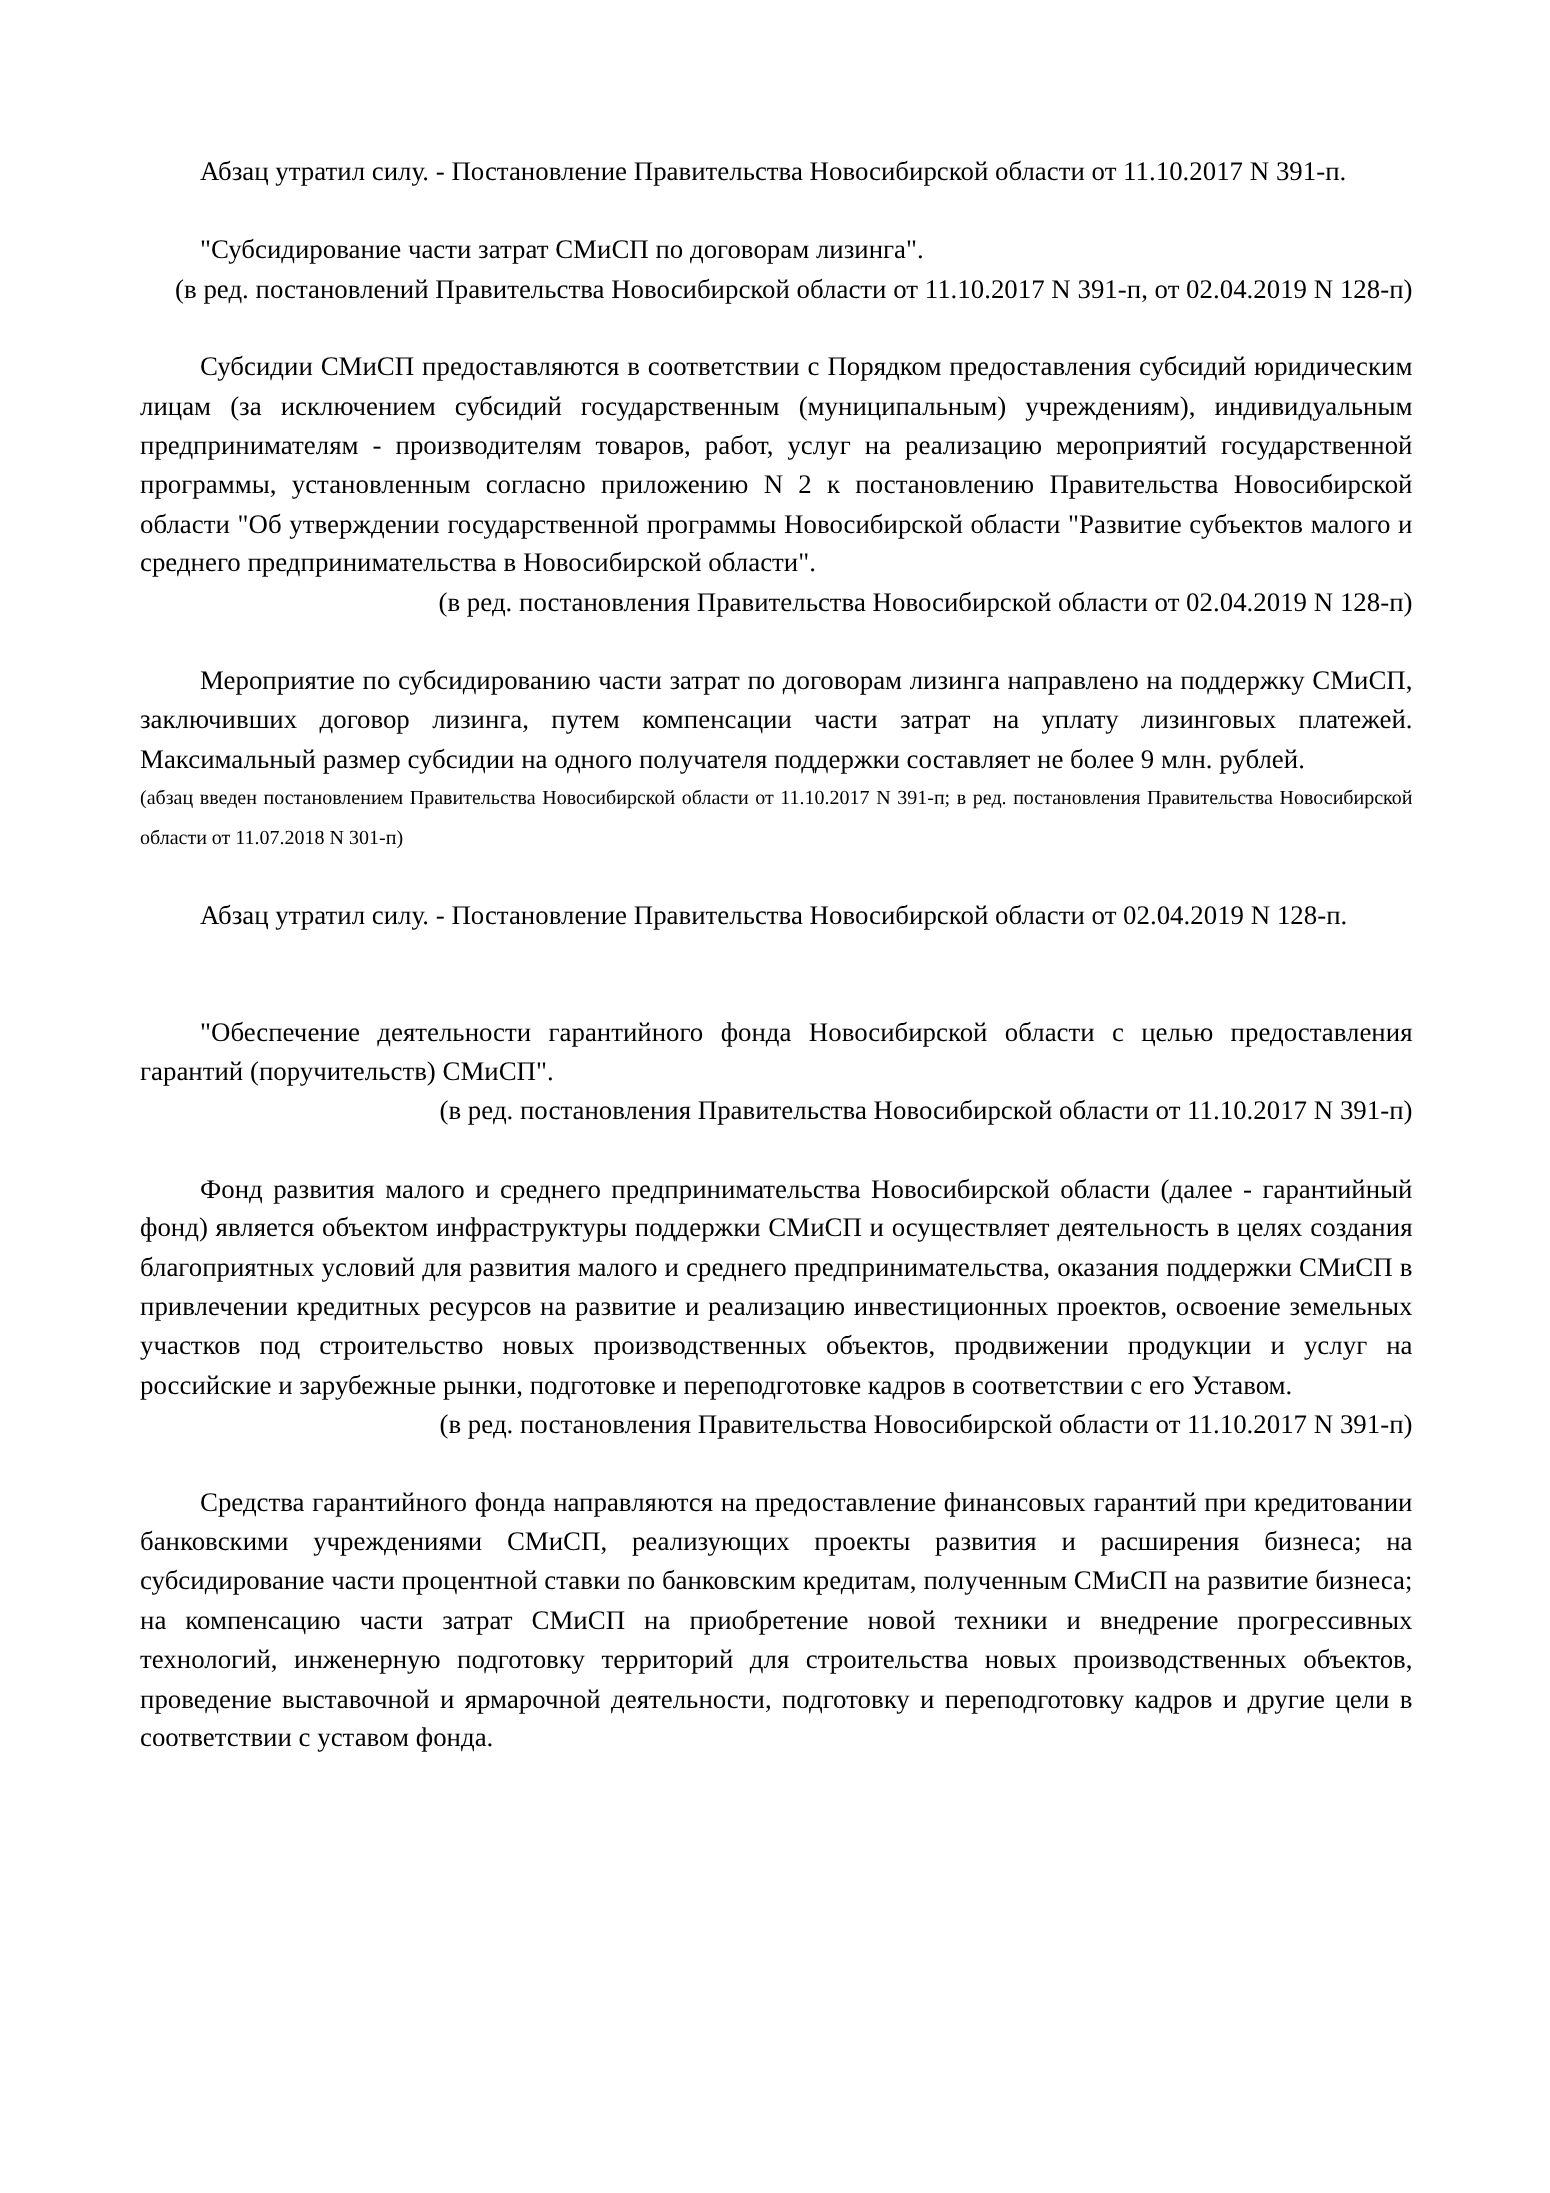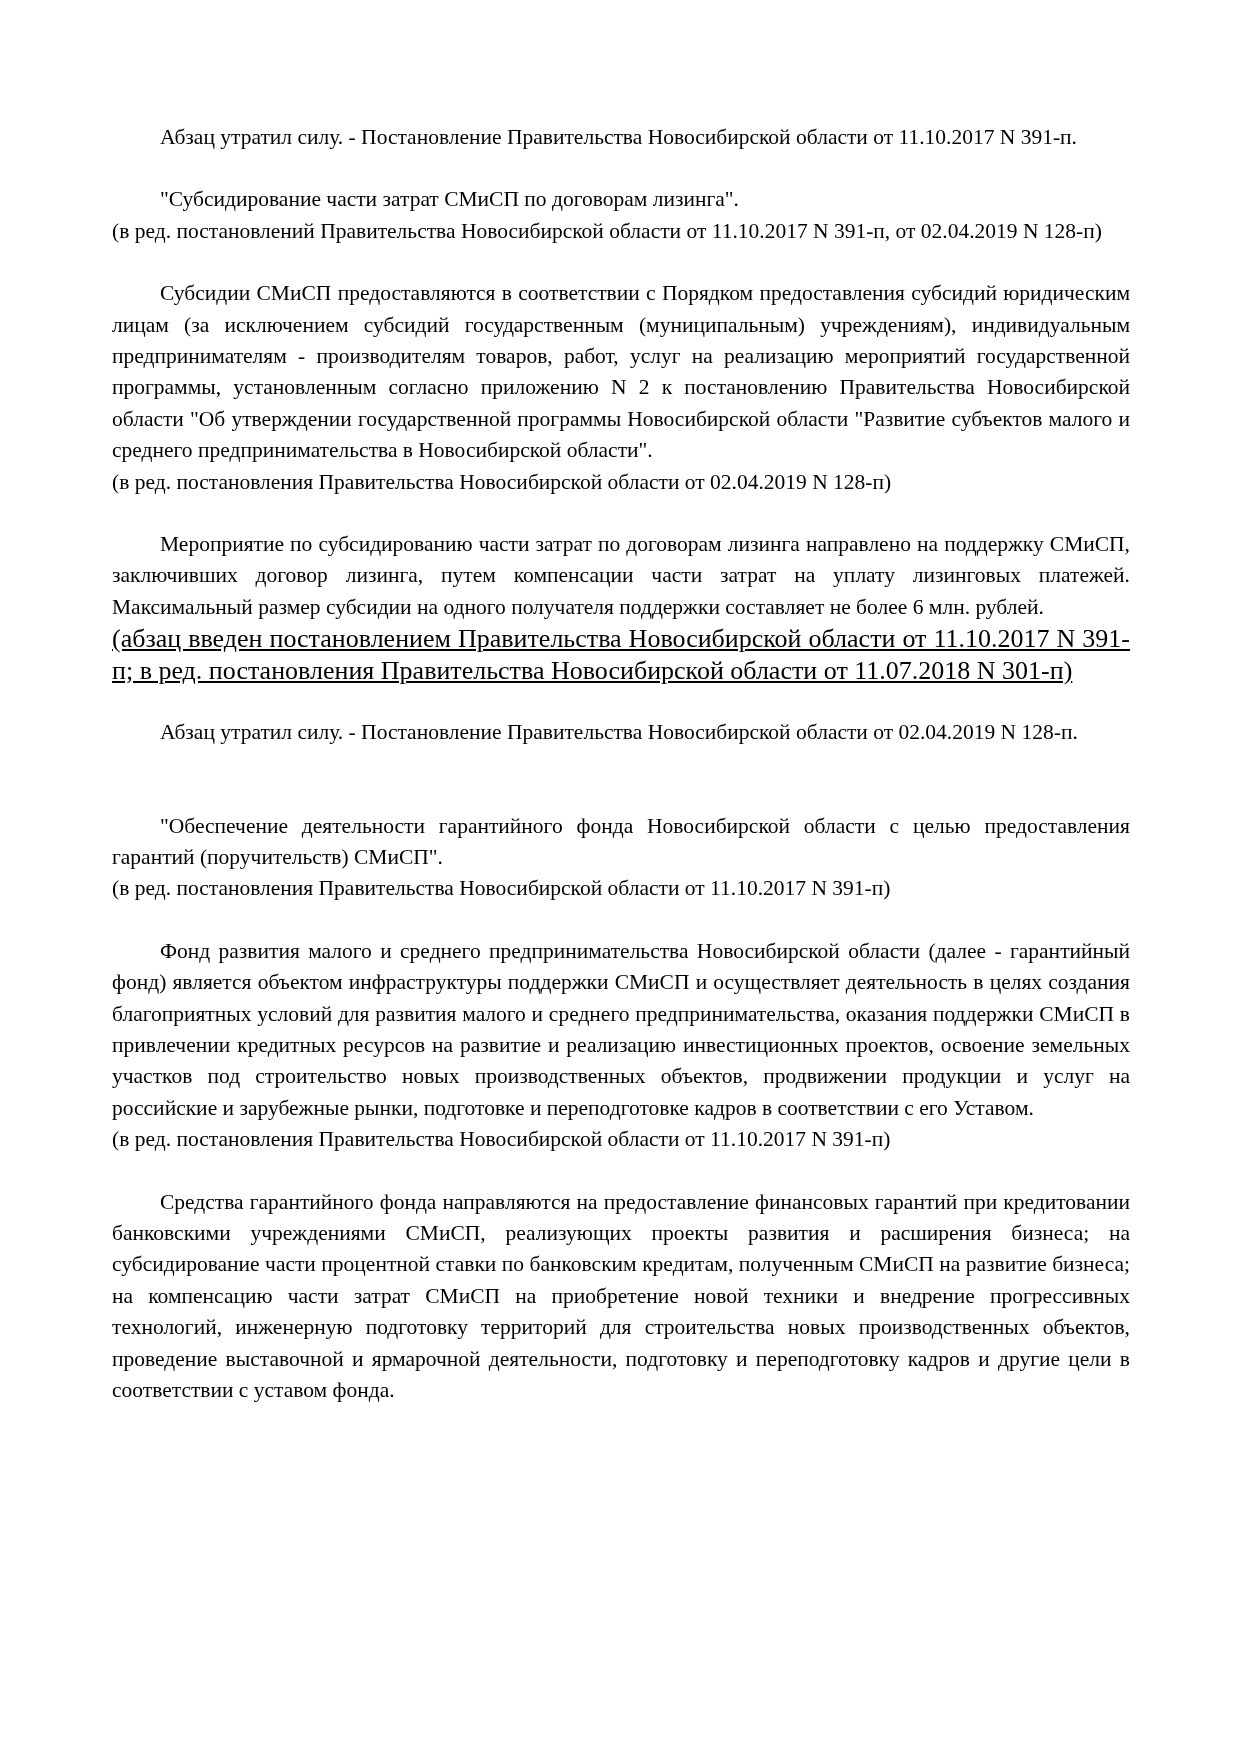--- a/index.html
+++ b/index.html
@@ -35,31 +35,30 @@
     text-justify: inter-word;
     text-indent: 48px;
     hyphens: none;
     word-spacing: normal;
   }
   
   p.flush {
     margin: 0;
     font-size: 21.5px;
     line-height: 31.4px;
-    text-align: left;
+    text-align: right;
     text-indent: 0;
   }
   
   p.flushjust {
     margin: 0;
-    font-size: 26px;
+    font-size: 16px;
     line-height: 31.4px;
     text-align: justify;
     text-indent: 0;
-    text-decoration: underline;
   }
   
   .gap-lg { height: 31px; }
   .block { margin: 0; padding: 0; }
 </style>
 </head>
 <body>
 
 <div class="page">
   <div class="content">
@@ -78,21 +77,21 @@
     <div class="gap-lg"></div>
 
     <div class="block">
       <p class="para">Субсидии СМиСП предоставляются в соответствии с Порядком предоставления субсидий юридическим лицам (за исключением субсидий государственным (муниципальным) учреждениям), индивидуальным предпринимателям - производителям товаров, работ, услуг на реализацию мероприятий государственной программы, установленным согласно приложению N 2 к постановлению Правительства Новосибирской области "Об утверждении государственной программы Новосибирской области "Развитие субъектов малого и среднего предпринимательства в Новосибирской области".</p>
       <p class="flush">(в ред. постановления Правительства Новосибирской области от 02.04.2019 N 128-п)</p>
     </div>
 
     <div class="gap-lg"></div>
 
     <div class="block">
-      <p class="para">Мероприятие по субсидированию части затрат по договорам лизинга направлено на поддержку СМиСП, заключивших договор лизинга, путем компенсации части затрат на уплату лизинговых платежей. Максимальный размер субсидии на одного получателя поддержки составляет не более 6 млн. рублей.</p>
+      <p class="para">Мероприятие по субсидированию части затрат по договорам лизинга направлено на поддержку СМиСП, заключивших договор лизинга, путем компенсации части затрат на уплату лизинговых платежей. Максимальный размер субсидии на одного получателя поддержки составляет не более 9 млн. рублей.</p>
       <p class="flushjust">(абзац введен постановлением Правительства Новосибирской области от 11.10.2017 N 391-п; в ред. постановления Правительства Новосибирской области от 11.07.2018 N 301-п)</p>
     </div>
 
     <div class="gap-lg"></div>
 
     <div class="block">
       <p class="para">Абзац утратил силу. - Постановление Правительства Новосибирской области от 02.04.2019 N 128-п.</p>
     </div>
 
     <div class="gap-lg"></div>

